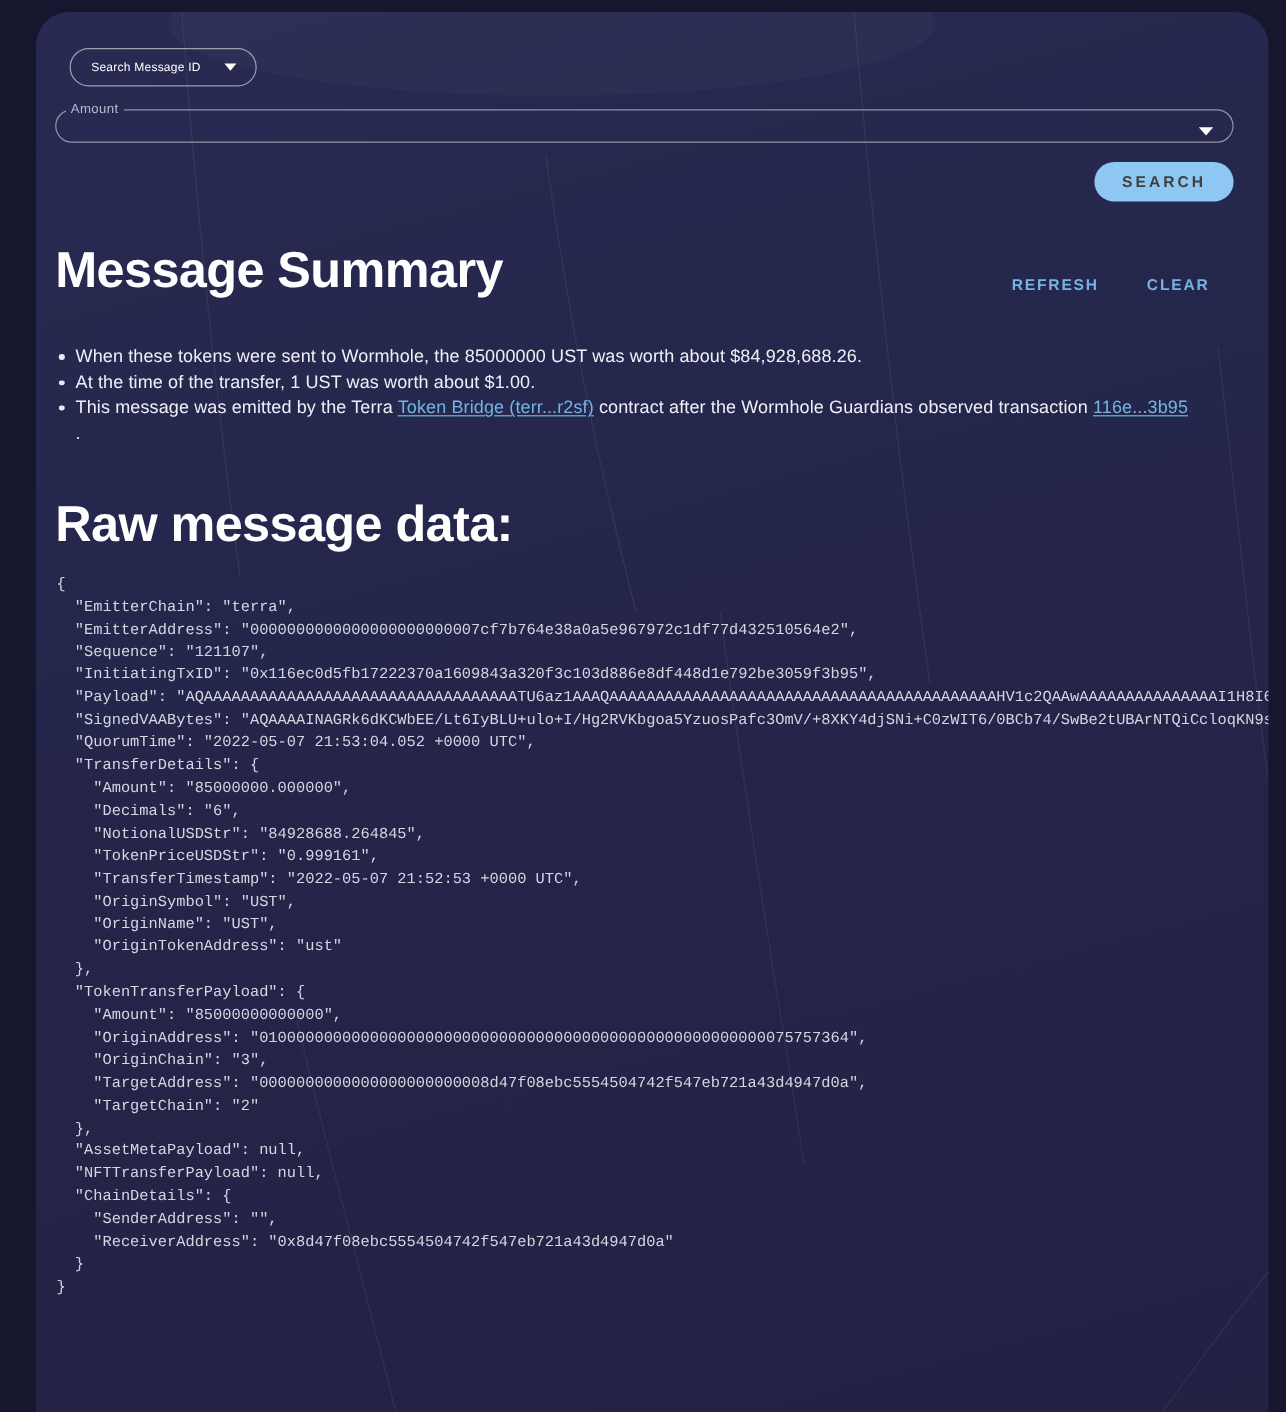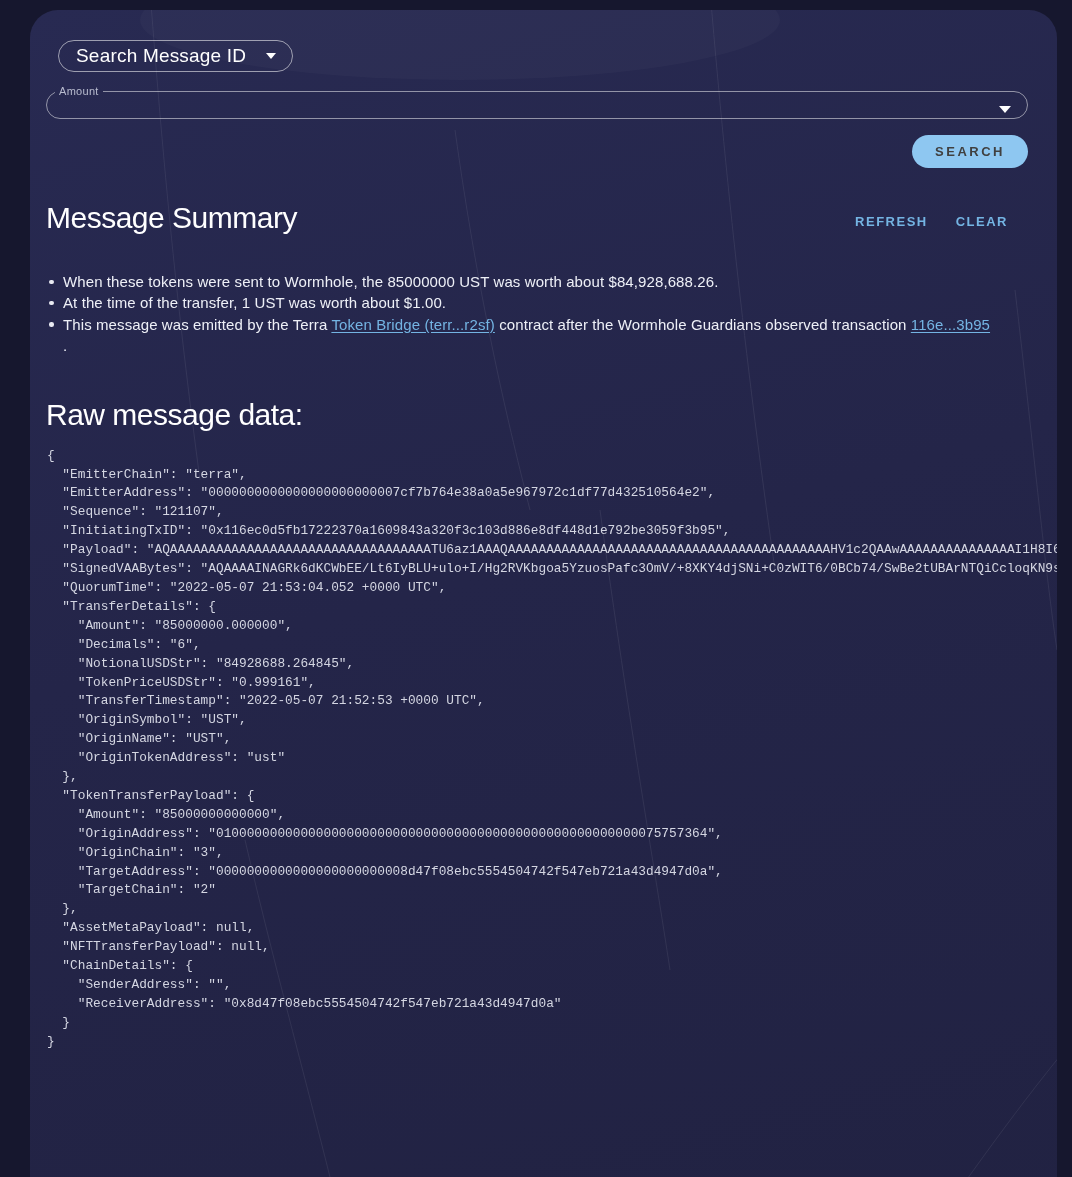--- a/index.html
+++ b/index.html
@@ -31,21 +31,21 @@
   }
   .deco{position:absolute;inset:0;pointer-events:none;}
   
   .mode-pill{
     display:inline-flex;align-items:center;
     margin-left:12px;
     height:32px;padding:0 16px 0 17px;
     border:1px solid rgba(255,255,255,0.55);
     border-radius:17px;
     background:transparent;color:#fff;
-    font-size:19px;letter-spacing:.2px;
+    font-size:10px;letter-spacing:.2px;
     cursor:pointer;position:relative;z-index:2;
   }
   .caret{
     width:0;height:0;margin-left:20px;
     border-left:5px solid transparent;
     border-right:5px solid transparent;
     border-top:6px solid #fff;
     display:inline-block;
   }
   
@@ -83,24 +83,24 @@
     height:33px;padding:0 23px;
     font-family:"Liberation Sans", sans-serif;
     font-size:13px;font-weight:700;letter-spacing:2.5px;
     cursor:pointer;
   }
   .summary-header{
     display:flex;justify-content:space-between;align-items:flex-end;
     margin-top:30px;position:relative;z-index:2;
   }
   h1.big{
-    font-size:30px;font-weight:400;color:#fff;
+    font-size:42px;font-weight:700;color:#fff;
     letter-spacing:-0.5px;line-height:1.3;
   }
-  .text-actions{display:flex;gap:28px;padding-bottom:8px;padding-right:20px;}
+  .text-actions{display:flex;gap:40px;padding-bottom:8px;padding-right:20px;}
   .text-btn{
     background:none;border:none;cursor:pointer;
     color:var(--link);font-family:"Liberation Sans", sans-serif;
     font-size:13px;font-weight:700;letter-spacing:1.5px;
   }
   ul.bullets{
     list-style:none;
     margin-top:34px;
     font-size:15px;line-height:21.4px;
     letter-spacing:.1px;

